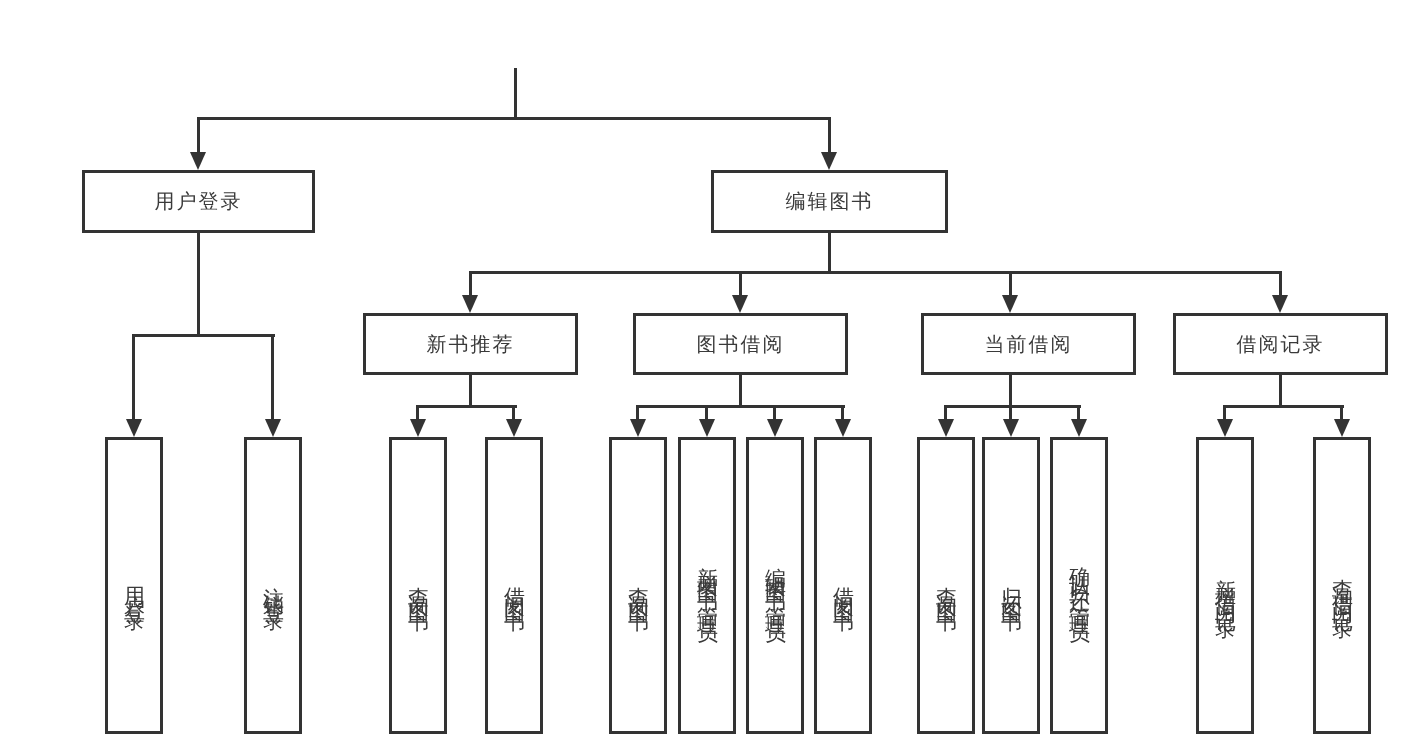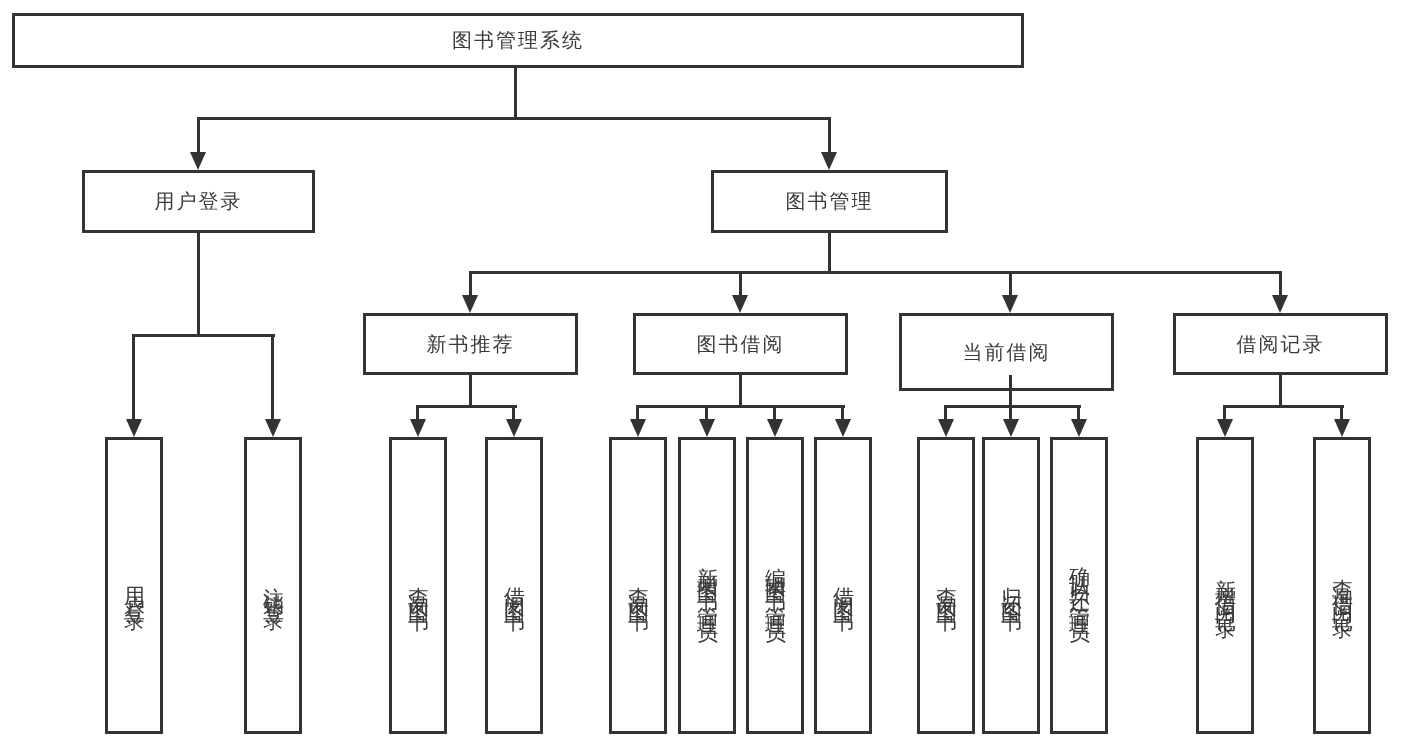--- a/index.html
+++ b/index.html
@@ -28,31 +28,30 @@
   .watermark{
     position:absolute;left:1186px;top:715px;z-index:6;
     color:#b9b9b9;font-size:17px;letter-spacing:1px;white-space:nowrap;
   }
 </style>
 </head>
 <body>
 
 <div class="canvas">
 
-  <div class="box hbox" style="left:12px;top:13px;width:1012px;height:55px">图书管理系统</div>
 
   <div class="vline" style="left:514px;top:68px;height:50px"></div>
   <div class="hline" style="left:197px;top:117px;width:634px"></div>
   <div class="vline" style="left:197px;top:117px;height:40px"></div>
   <div class="arrow" style="left:190px;top:152px"></div>
   <div class="vline" style="left:828px;top:117px;height:40px"></div>
   <div class="arrow" style="left:821px;top:152px"></div>
 
   <div class="box hbox" style="left:82px;top:170px;width:233px;height:63px">用户登录</div>
-  <div class="box hbox" style="left:711px;top:170px;width:237px;height:63px">图书管理</div>
+  <div class="box hbox" style="left:711px;top:170px;width:237px;height:63px">编辑图书</div>
 
   <div class="vline" style="left:197px;top:233px;height:102px"></div>
   <div class="hline" style="left:132px;top:334px;width:143px"></div>
   <div class="vline" style="left:132px;top:334px;height:88px"></div>
   <div class="arrow" style="left:126px;top:419px"></div>
   <div class="vline" style="left:271px;top:334px;height:88px"></div>
   <div class="arrow" style="left:265px;top:419px"></div>
 
   <div class="vline" style="left:828px;top:233px;height:39px"></div>
   <div class="hline" style="left:469px;top:271px;width:813px"></div>
@@ -60,21 +59,21 @@
   <div class="arrow" style="left:462px;top:295px"></div>
   <div class="vline" style="left:739px;top:271px;height:27px"></div>
   <div class="arrow" style="left:732px;top:295px"></div>
   <div class="vline" style="left:1009px;top:271px;height:27px"></div>
   <div class="arrow" style="left:1002px;top:295px"></div>
   <div class="vline" style="left:1279px;top:271px;height:27px"></div>
   <div class="arrow" style="left:1272px;top:295px"></div>
 
   <div class="box hbox" style="left:363px;top:313px;width:215px;height:62px">新书推荐</div>
   <div class="box hbox" style="left:633px;top:313px;width:215px;height:62px">图书借阅</div>
-  <div class="box hbox" style="left:899px;top:313px;width:215px;height:78px">当前借阅</div>
+  <div class="box hbox" style="left:921px;top:313px;width:215px;height:62px">当前借阅</div>
   <div class="box hbox" style="left:1173px;top:313px;width:215px;height:62px">借阅记录</div>
 
   <div class="vline" style="left:469px;top:375px;height:31px"></div>
   <div class="hline" style="left:416px;top:405px;width:101px"></div>
   <div class="vline" style="left:416px;top:405px;height:17px"></div>
   <div class="arrow" style="left:410px;top:419px"></div>
   <div class="vline" style="left:512px;top:405px;height:17px"></div>
   <div class="arrow" style="left:506px;top:419px"></div>
 
   <div class="vline" style="left:739px;top:375px;height:31px"></div>

